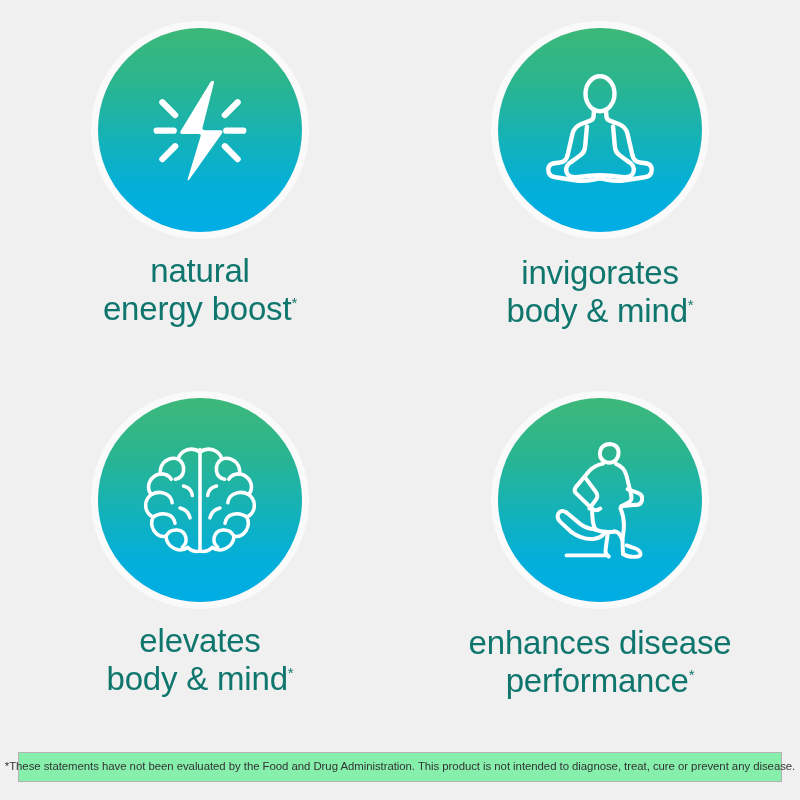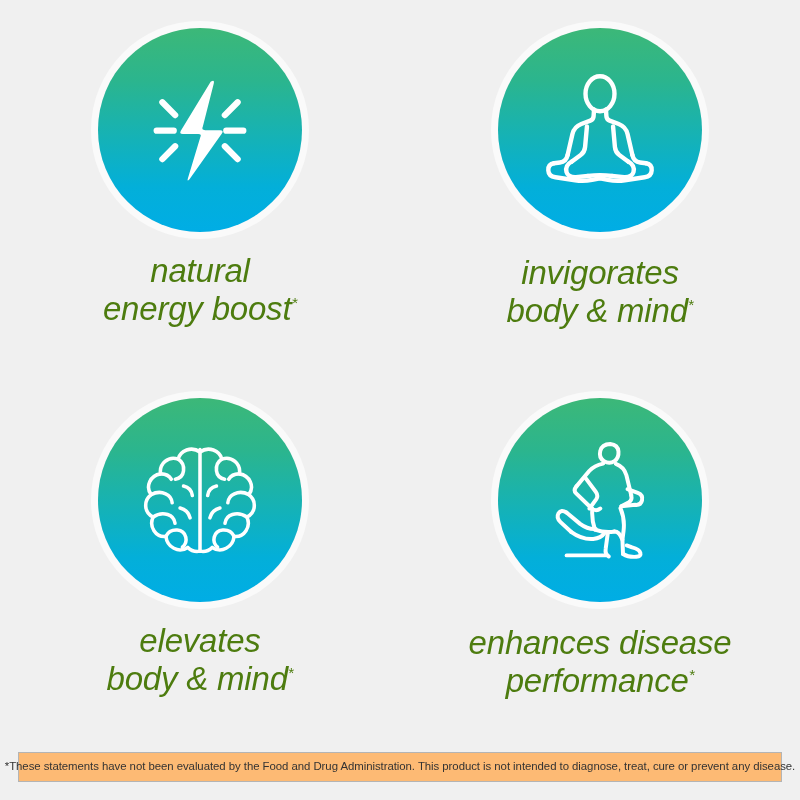--- a/index.html
+++ b/index.html
@@ -57,47 +57,46 @@
 
   .icon-badge svg {
     display: block;
     width: 142px;
     height: 142px;
   }
 
   .benefit-label {
     margin-top: 22px;
     text-align: center;
-    color: #4d7c0f;
+    color: #0f766e;
     font-size: 33px;
     line-height: 1.16;
     font-weight: 400;
     letter-spacing: -0.2px;
     white-space: pre-line;
-    font-style: italic;
   }
 
   .benefit-label .footnote-mark {
     font-size: 15px;
     vertical-align: super;
     line-height: 0;
   }
 
   .cell-1 .benefit-label,
   .cell-3 .benefit-label { margin-top: 20px; }
 
   .disclaimer-bar {
     position: absolute;
     left: 18px;
     top: 752px;
     width: 764px;
     height: 30px;
     box-sizing: border-box;
     border: 1px solid #b4b4b4;
-    background: #fdba74;
+    background: #86efac;
     display: flex;
     align-items: center;
     justify-content: center;
   }
 
   .disclaimer-text {
     color: #333333;
     font-size: 11.4px;
     line-height: 1;
     white-space: nowrap;

